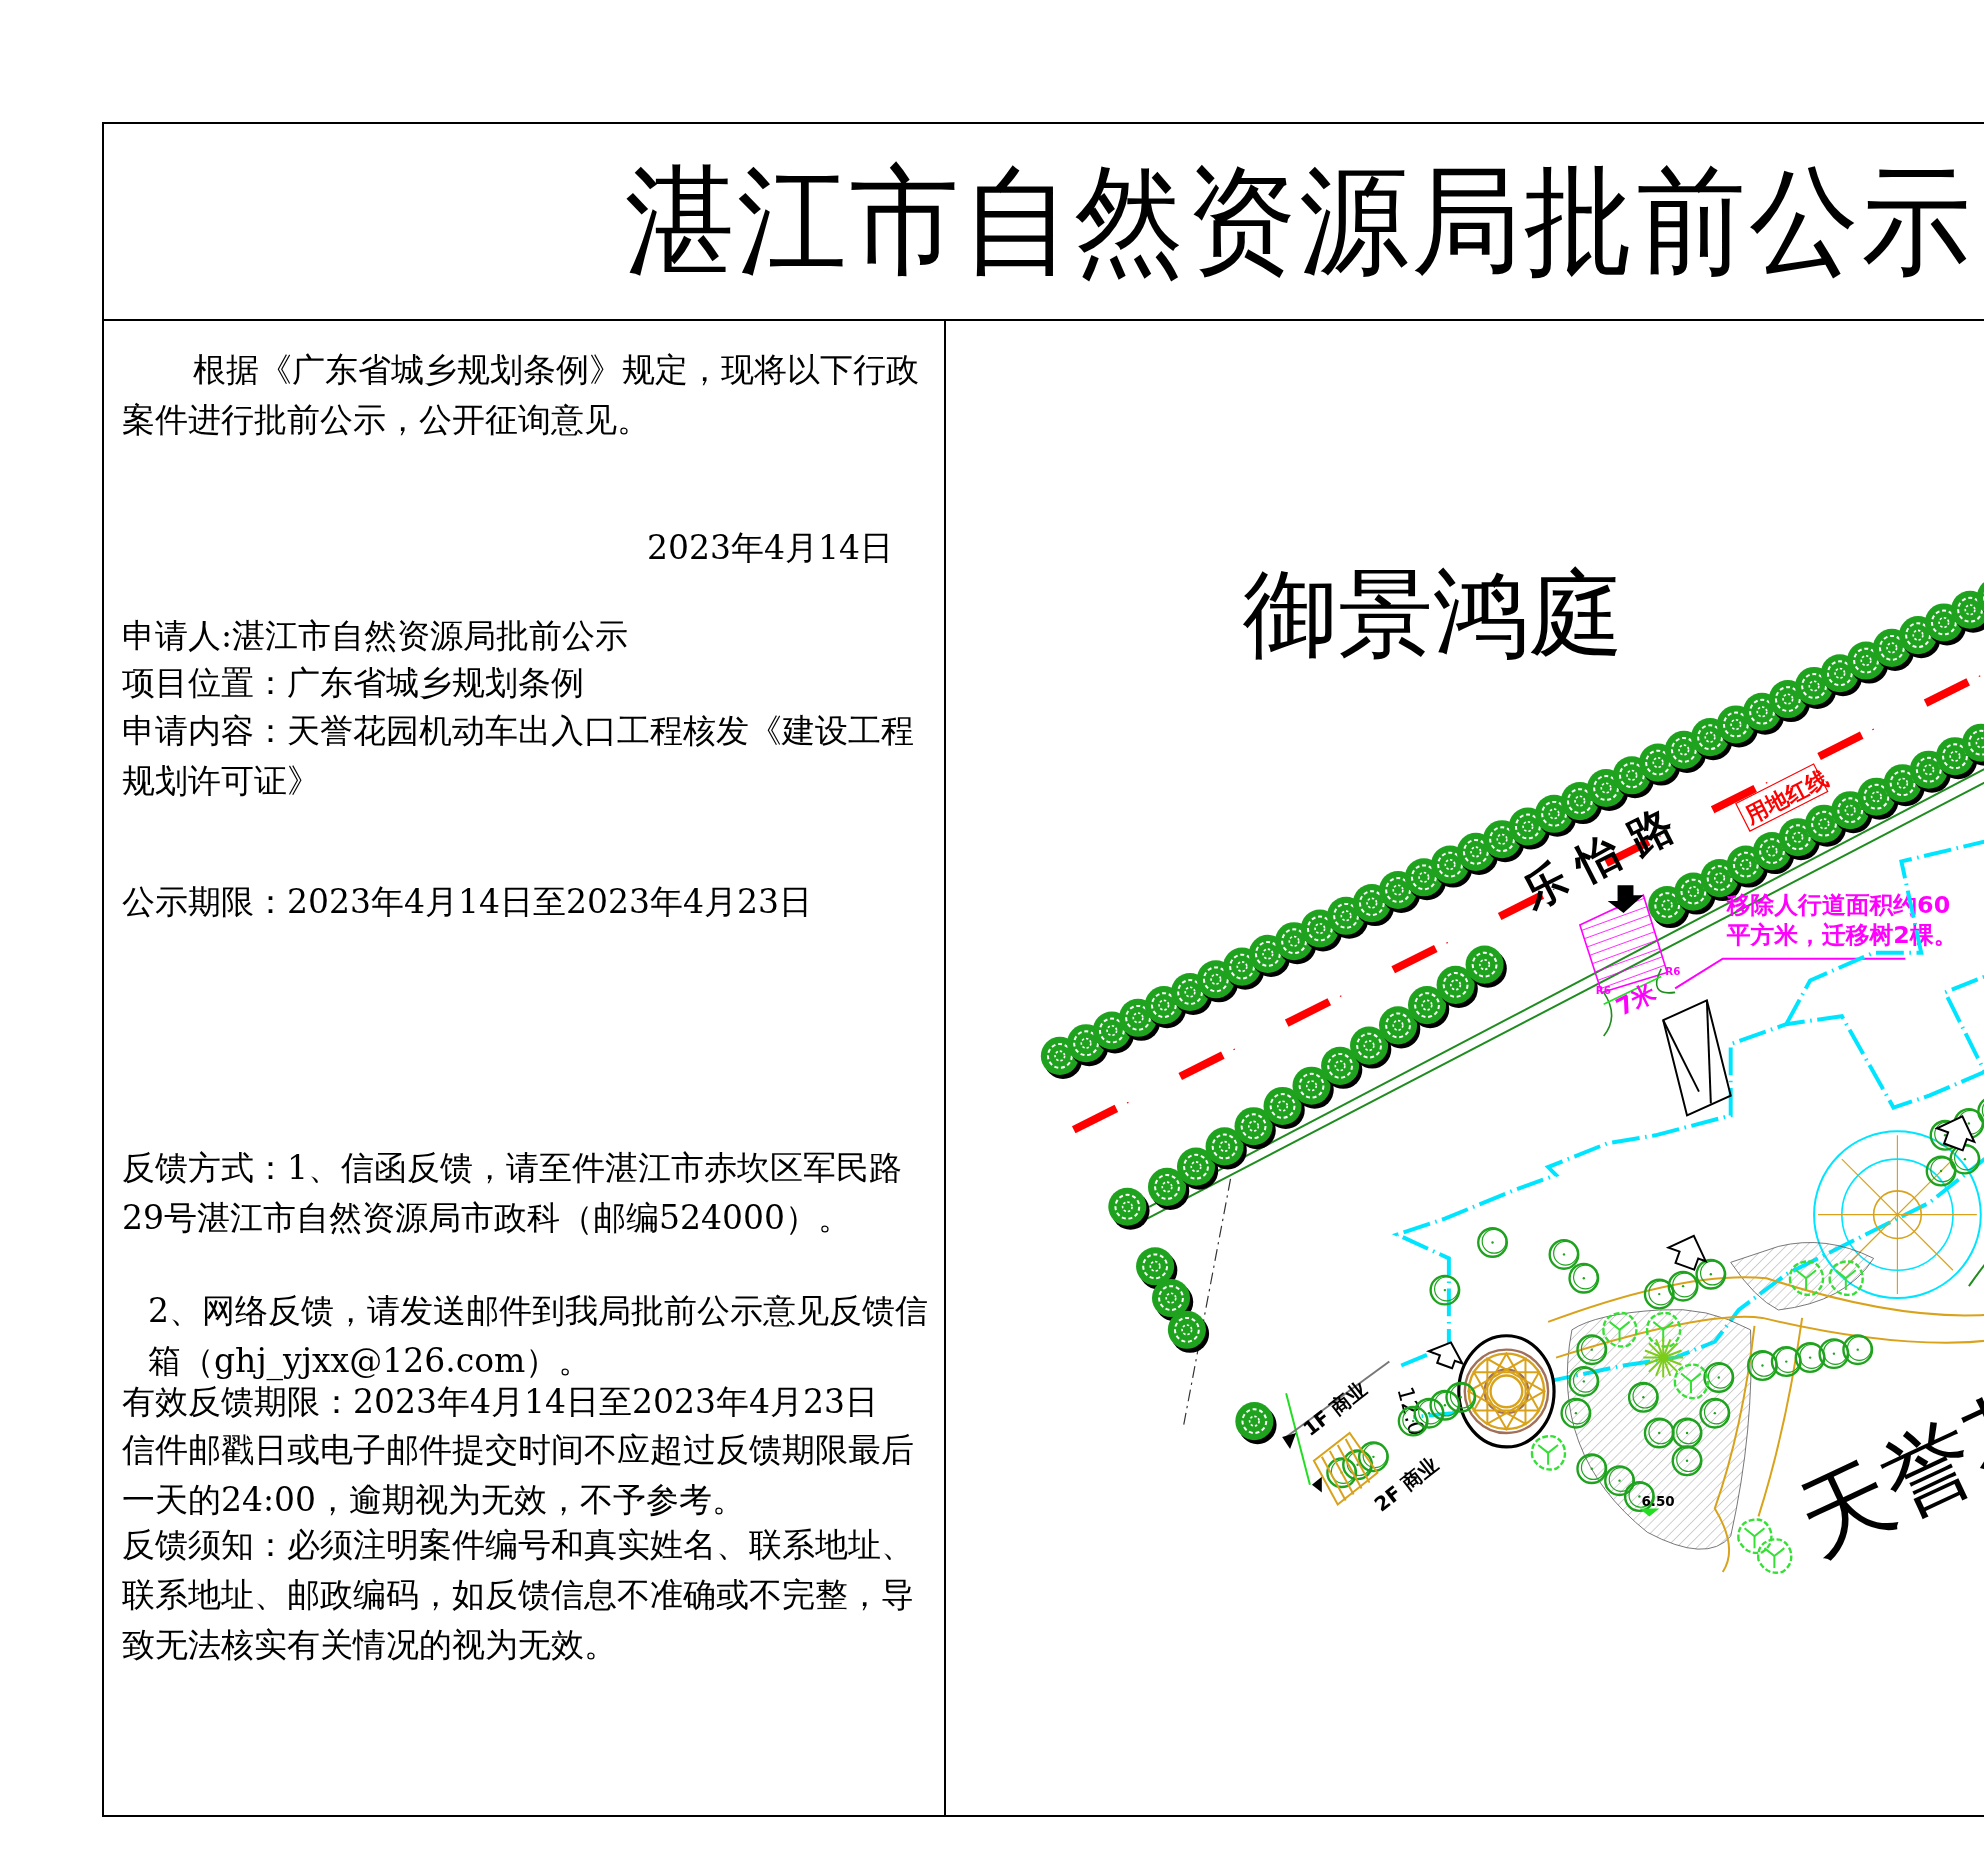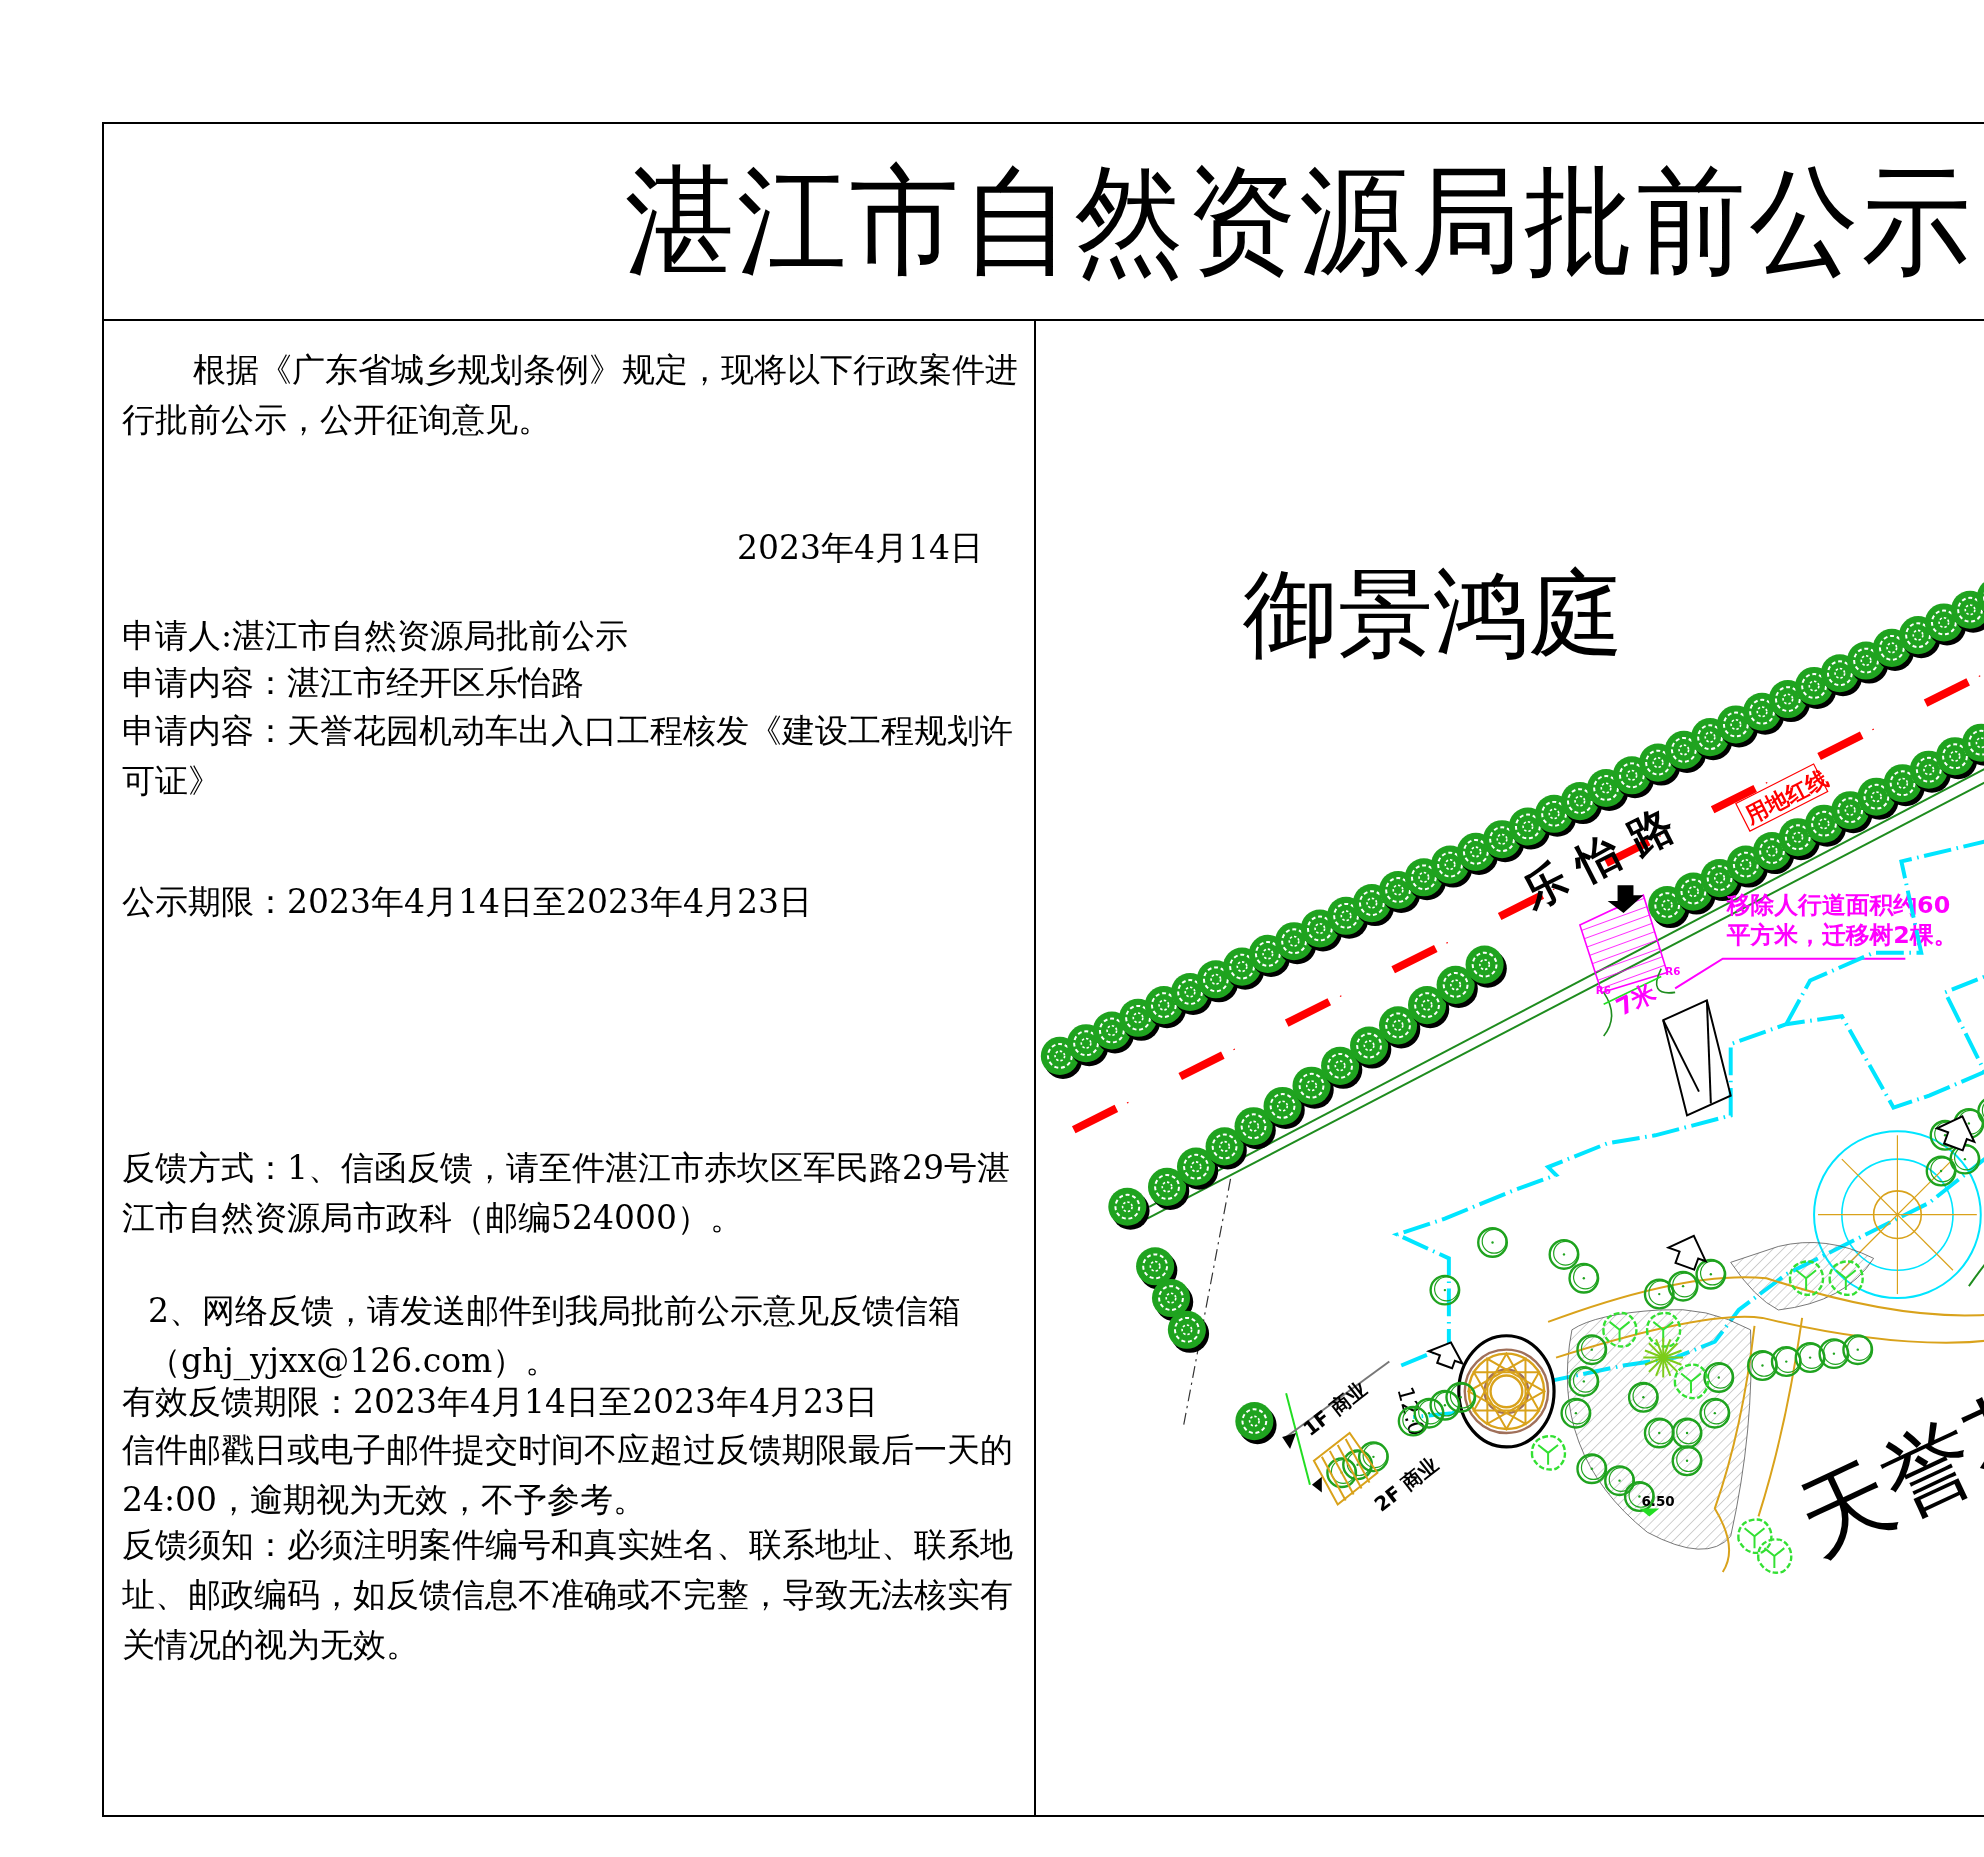--- a/index.html
+++ b/index.html
@@ -3,41 +3,41 @@
 <meta charset="utf-8">
 <style>
   html, body { margin:0; padding:0; background:#ffffff; }
   body { width:2629px; height:1857px; position:relative; overflow:hidden;
          font-family: "DejaVu Serif", "Liberation Serif", serif; color:#000; }
   .frame { position:absolute; left:102px; top:122px; width:2395px; height:1695px;
            border:2px solid #000; box-sizing:border-box; }
   .title-row { position:absolute; left:0; top:0; right:0; height:195px;
                border-bottom:2px solid #000; display:flex; align-items:center; justify-content:center; }
   .title { font-size:119px; letter-spacing:3.2px; line-height:1; transform:scaleX(0.92); white-space:nowrap; }
-  .left-panel { position:absolute; left:0; top:197px; width:932px; bottom:0;
+  .left-panel { position:absolute; left:0; top:197px; width:842px; bottom:0;
                 border-right:2px solid #000; box-sizing:border-box; padding:0 0 0 18px; }
   .right-panel { position:absolute; left:844px; top:197px; right:0; bottom:0; }
   .p { position:absolute; left:18px; right:7.1px; font-size:33px; line-height:50px; }
   .indent { text-indent:71px; }
   .right-align { text-align:right; padding-right:22px; }
   svg text { font-family: "DejaVu Sans", "Liberation Sans", sans-serif; }
 </style>
 </head>
 <body>
 
 <div class="frame">
   <div class="title-row">
     <div class="title">湛江市自然资源局批前公示</div>
   </div>
 
   <div class="left-panel">
     <div class="p indent" style="top:24px;">根据《广东省城乡规划条例》规定，现将以下行政案件进行批前公示，公开征询意见。</div>
     <div class="p right-align" style="top:202px; padding-right:44px;">2023年4月14日</div>
     <div class="p" style="top:290px;">申请人:湛江市自然资源局批前公示</div>
-    <div class="p" style="top:337px;">申请内容：湛江市经开区乐怡路</div>
+    <div class="p" style="top:337px;">项目位置：广东省城乡规划条例</div>
     <div class="p" style="top:385px;">申请内容：天誉花园机动车出入口工程核发《建设工程规划许可证》</div>
     <div class="p" style="top:556px;">公示期限：2023年4月14日至2023年4月23日</div>
     <div class="p" style="top:822px;">反馈方式：1、信函反馈，请至件湛江市赤坎区军民路29号湛江市自然资源局市政科（邮编524000）。</div>
     <div class="p" style="top:965px;margin-left:26px;">2、网络反馈，请发送邮件到我局批前公示意见反馈信箱（ghj_yjxx@126.com）。</div>
     <div class="p" style="top:1056px;">有效反馈期限：2023年4月14日至2023年4月23日</div>
     <div class="p" style="top:1104px;">信件邮戳日或电子邮件提交时间不应超过反馈期限最后一天的24:00，逾期视为无效，不予参考。</div>
     <div class="p" style="top:1199px;">反馈须知：必须注明案件编号和真实姓名、联系地址、联系地址、邮政编码，如反馈信息不准确或不完整，导致无法核实有关情况的视为无效。</div>
   </div>
 
   <div class="right-panel"></div>

